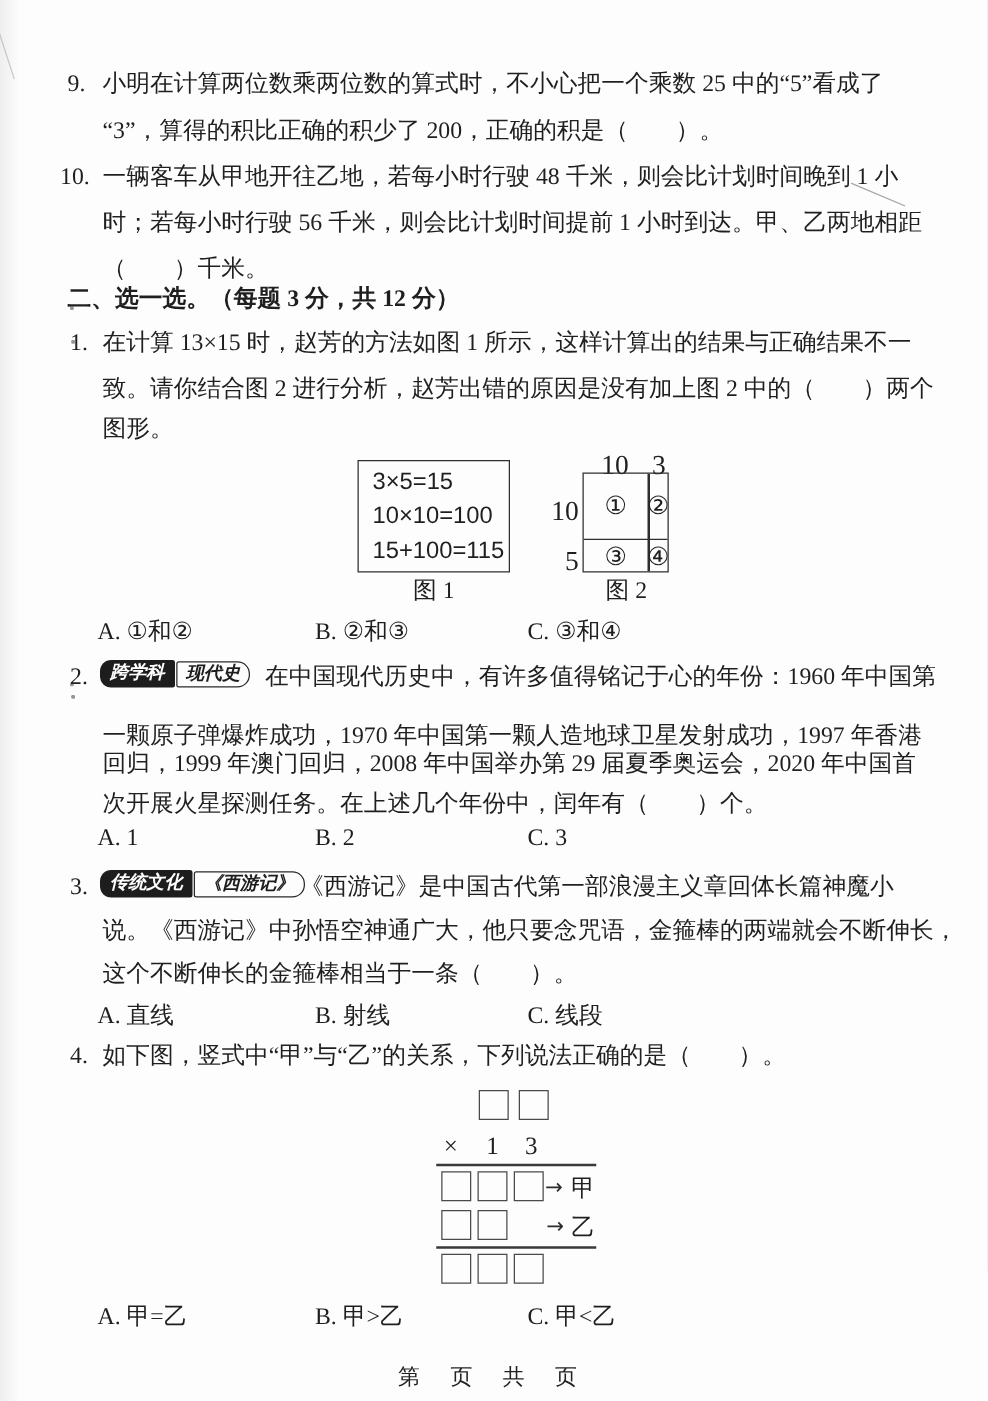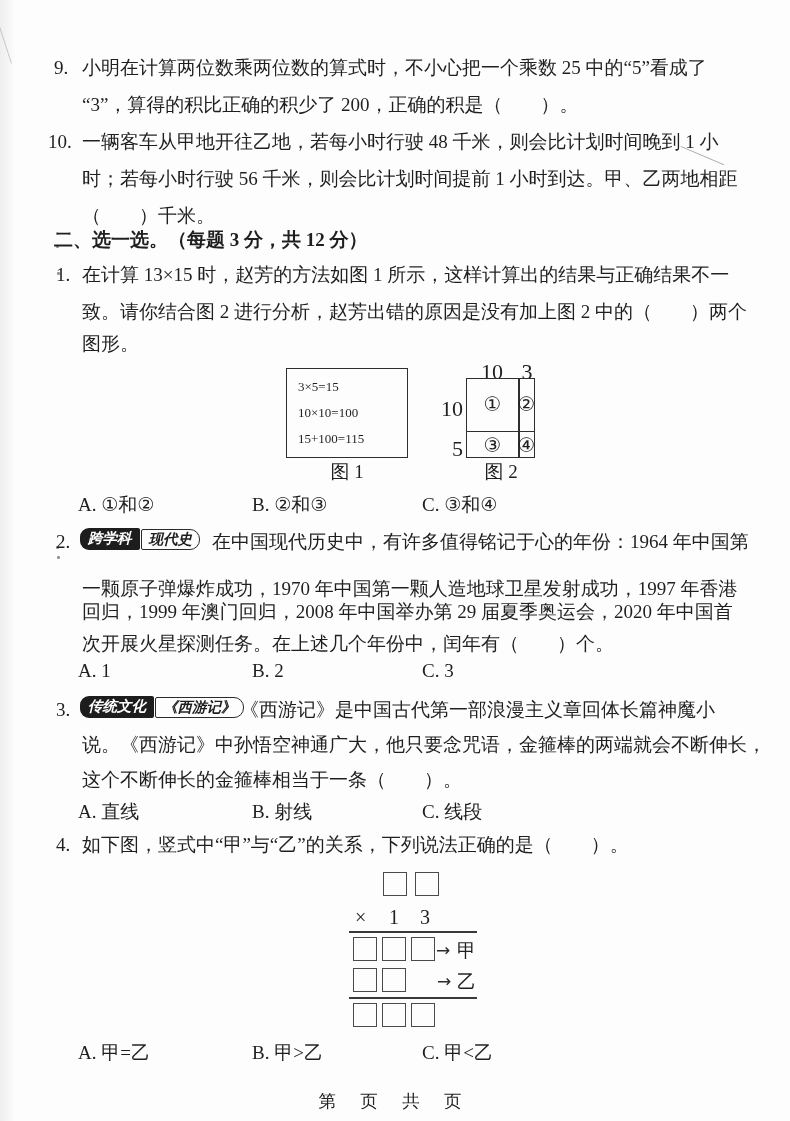--- a/index.html
+++ b/index.html
@@ -30,21 +30,21 @@
   }
   .bold{font-weight:bold;}
   .opt{position:absolute;font-size:19px;white-space:nowrap;font-family:"Liberation Serif","DejaVu Sans",serif;}
   
   .fig1-box{
     position:absolute;left:286px;top:368px;width:122px;height:90px;
     border:1.5px solid #2e2e2e;box-sizing:border-box;
     display:flex;flex-direction:column;justify-content:space-evenly;
     padding-left:11px;
   }
-  .fig1-row{font-size:13px;white-space:nowrap;font-family:Liberation Serif, serif;}
+  .fig1-row{font-size:19px;white-space:nowrap;font-family:Liberation Sans, sans-serif;}
   .caption{position:absolute;text-align:center;font-size:19px;}
   
   .fig2-grid{
     position:absolute;left:466px;top:378px;width:69px;height:80px;
     border:1.5px solid #2e2e2e;box-sizing:border-box;
   }
   .fig2-vline{position:absolute;left:51px;top:0;bottom:0;width:1.5px;background:#2e2e2e;}
   .fig2-hline{position:absolute;left:0;right:0;top:51.5px;height:1.5px;background:#2e2e2e;}
   .fig2-cell{position:absolute;font-size:20px;font-family:"DejaVu Sans",sans-serif;line-height:20px;}
   .fig2-lab{position:absolute;font-size:22px;white-space:nowrap;}
@@ -121,21 +121,21 @@
 
   <div class="opt" style="left:78px;top:492px;">A. ①和②</div>
   <div class="opt" style="left:252px;top:492px;">B. ②和③</div>
   <div class="opt" style="left:422px;top:492px;">C. ③和④</div>
 
   <div class="line" style="left:56px;top:530px;">2.</div>
   <div class="badge-row" style="left:80px;top:527px;">
     <span class="badge-dark">跨学科</span>
     <span class="badge-light">现代史</span>
   </div>
-  <div class="line" style="left:212px;top:530px;">在中国现代历史中，有许多值得铭记于心的年份：1964 年中国第</div>
+  <div class="line" style="left:212px;top:530px;">在中国现代历史中，有许多值得铭记于心的年份：1960 年中国第</div>
   <div class="line" style="left:82px;top:577px;">一颗原子弹爆炸成功，1970 年中国第一颗人造地球卫星发射成功，1997 年香港</div>
   <div class="line" style="left:82px;top:600px;">回归，1999 年澳门回归，2008 年中国举办第 29 届夏季奥运会，2020 年中国首</div>
   <div class="line" style="left:82px;top:632px;">次开展火星探测任务。在上述几个年份中，闰年有（　　）个。</div>
   <div class="opt" style="left:78px;top:660px;">A. 1</div>
   <div class="opt" style="left:252px;top:660px;">B. 2</div>
   <div class="opt" style="left:422px;top:660px;">C. 3</div>
 
   <div class="line" style="left:56px;top:698px;">3.</div>
   <div class="badge-row" style="left:80px;top:695px;">
     <span class="badge-dark">传统文化</span>

